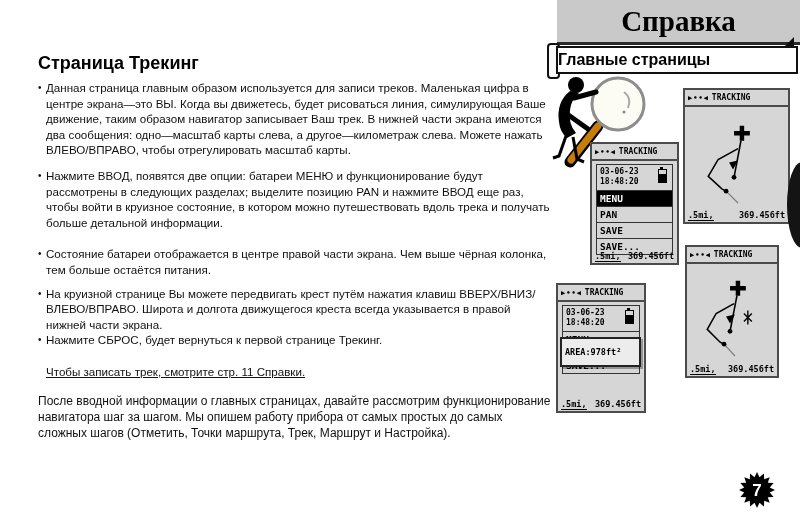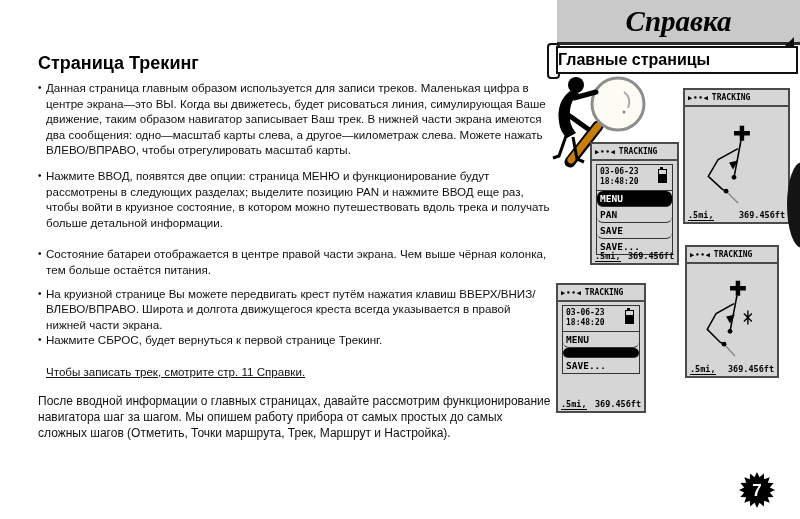--- a/index.html
+++ b/index.html
@@ -13,21 +13,21 @@
   .para .bullet{width:8px;flex:0 0 8px;font-size:10px;}
   .para .ptext{flex:1;}
   .b1{margin-bottom:10px;} .b2{margin-bottom:16px;} .b3{margin-bottom:8px;}
   .b4{margin-bottom:0;}  .b5{margin-bottom:16px;}
   .note{font-size:11.6px;line-height:15.6px;margin:0 0 13px 8px;text-decoration:underline;}
   .closing{font-size:12px;line-height:16px;margin:0;}
 
   
   .help-banner{position:absolute;left:557px;top:0;width:243px;height:42px;background:#c9c9c9;
                border-bottom:3px solid #2a2a2a;display:flex;align-items:center;justify-content:center;}
-  .help-banner span{font-family:"Liberation Serif",serif;font-style:italic;font-weight:bold;
+  .help-banner span{font-family:"Liberation Serif",serif;font-weight:bold;
                     font-size:29px;color:#000;}
   .section-box{position:absolute;left:556px;top:46px;width:238px;height:24px;background:#fff;
                border:2px solid #111;display:flex;align-items:center;}
   .section-box span{font-size:16px;font-weight:bold;color:#000;}
   .scroll-handle{position:absolute;left:547px;top:43px;width:9px;height:32px;background:#fafafa;
                  border:2px solid #111;border-radius:4px;}
   .corner-curl{position:absolute;left:785px;top:37px;width:0;height:0;
                border-bottom:9px solid #111;border-left:9px solid transparent;}
 
   
@@ -44,21 +44,21 @@
   .gps-footer .scale{border-bottom:1px solid #000;}
   .gps-map{position:absolute;left:0;right:0;top:15px;bottom:14px;}
 
   .menu-box{margin:3px 4px 12px 4px;border:1px solid #333;}
   .dt-cell{position:relative;border-bottom:1px solid #333;padding:2px 3px;height:21px;}
   .dt-cell .d{font-size:8px;font-weight:bold;line-height:10px;letter-spacing:0;}
   .battery{position:absolute;right:5px;top:4px;width:7px;height:12px;border:1px solid #000;
            background:linear-gradient(to top,#000 65%,#d6d6d6 65%);}
   .battery::before{content:"";position:absolute;top:-3px;left:1px;width:3px;height:2px;background:#000;}
   .mi{height:15px;line-height:15px;padding-left:3px;font-size:9.5px;font-weight:bold;
-      border-bottom:1px solid #333;border-radius:6px;}
+      border-bottom:1px solid #333;}
   .mi:last-child{border-bottom:none;}
   .mi.selected{background:#000;color:#fff;}
   .mi.sliver{height:9px;background:#000;border-bottom:1px solid #333;}
 
   .popup{position:absolute;left:2px;top:52px;width:74px;height:26px;background:#ececec;
          border:2px solid #222;box-shadow:2px 2px 0 rgba(0,0,0,.3);z-index:3;
          display:flex;align-items:center;padding-left:3px;font-size:8.5px;font-weight:bold;}
 
   
   .edge-oval{position:absolute;left:787px;top:162px;width:30px;height:86px;background:#141414;
@@ -72,21 +72,21 @@
 <div id="stage">
 
   <div class="content">
     <h1>Страница Трекинг</h1>
     <p class="para b1">
       <span class="bullet">•</span>
       <span class="ptext">Данная страница главным образом используется для записи треков.  Маленькая цифра в центре экрана—это ВЫ.  Когда вы движетесь, будет рисоваться линия, симулирующая Ваше движение, таким образом навигатор записывает Ваш трек.  В нижней части экрана имеются два сообщения: одно—масштаб карты слева, а другое—километраж слева.  Можете нажать ВЛЕВО/ВПРАВО, чтобы отрегулировать масштаб карты.</span>
       </p>
     <p class="para b2">
       <span class="bullet">•</span>
-      <span class="ptext">Нажмите ВВОД, появятся две опции: страница МЕНЮ и функционирование будут рассмотрены в следующих разделах; выделите позицию PAN и нажмите ВВОД еще раз, чтобы войти в круизное состояние, в котором можно путешествовать вдоль трека и получать больше детальной информации.</span>
+      <span class="ptext">Нажмите ВВОД, появятся две опции: батареи МЕНЮ и функционирование будут рассмотрены в следующих разделах; выделите позицию PAN и нажмите ВВОД еще раз, чтобы войти в круизное состояние, в котором можно путешествовать вдоль трека и получать больше детальной информации.</span>
       </p>
     <p class="para b3">
       <span class="bullet">•</span>
       <span class="ptext">Состояние батареи отображается в центре правой части экрана.  Чем выше чёрная колонка, тем больше остаётся питания.</span>
       </p>
     <p class="para b4">
       <span class="bullet">•</span>
       <span class="ptext">На круизной странице Вы можете передвигать крест путём нажатия клавиш ВВЕРХ/ВНИЗ/ВЛЕВО/ВПРАВО.  Широта и долгота движущегося креста всегда указывается в правой нижней части экрана.</span>
       </p>
     <p class="para b5">
@@ -195,20 +195,21 @@
     <div class="menu-box">
       <div class="dt-cell">
         <div class="d">03-06-23</div>
         <div class="d">18:48:20</div>
         <div class="battery"></div>
       </div>
       <div class="mi">MENU</div>
       <div class="mi sliver"></div>
       <div class="mi">SAVE...</div>
     </div>
+    <div class="popup">AREA:978ft²</div>
     <div class="gps-footer">
       <span class="scale">.5mi,</span>
       <span>369.456ft</span>
     </div>
   </div>
 
   <div class="edge-oval"></div>
   <svg class="page-badge" viewBox="0 0 36 36">
     <polygon fill="#000" points="36,18 30.8,20.5 34.6,24.9 28.8,25.2 30.7,30.7 25.2,28.8 24.9,34.6 20.5,30.8 18,36 15.5,30.8 11.1,34.6 10.8,28.8 5.3,30.7 7.2,25.2 1.4,24.9 5.2,20.5 0,18 5.2,15.5 1.4,11.1 7.2,10.8 5.3,5.3 10.8,7.2 11.1,1.4 15.5,5.2 18,0 20.5,5.2 24.9,1.4 25.2,7.2 30.7,5.3 28.8,10.8 34.6,11.1 30.8,15.5"></polygon>
     <text x="18" y="24" text-anchor="middle" fill="#fff">7</text>

